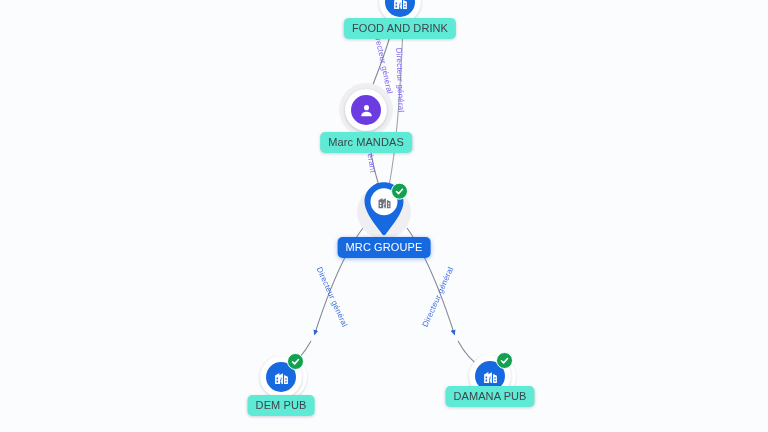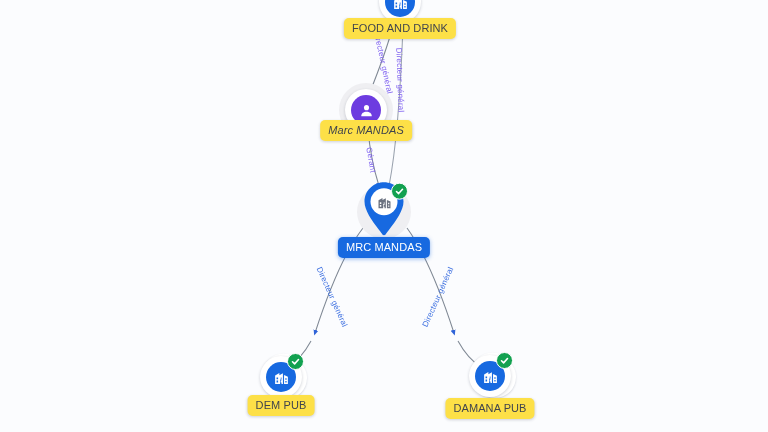--- a/index.html
+++ b/index.html
@@ -138,21 +138,21 @@
   
   .node-label {
     position: absolute;
     left: 50%;
     transform: translateX(-50%);
     white-space: nowrap;
     font-size: 11px;
     line-height: 14px;
     padding: 3px 8px 4px 8px;
     border-radius: 5px;
-    background: #fde047;
+    background: #5eead4;
     color: #40444d;
     box-shadow: 0 1px 3px rgba(30,40,70,0.20);
     letter-spacing: .1px;
   }
   .node-label.selected {
     background: #1769e0;
     color: #ffffff;
     box-shadow: 0 1px 4px rgba(23,105,224,0.45);
   }
 
@@ -224,21 +224,21 @@
       <div class="halo"></div>
       <div class="disc">
         <div class="inner-circle purple">
           <svg width="17" height="17" viewBox="0 0 24 24" fill="#ffffff">
             <circle cx="12" cy="8" r="3.6"></circle>
             <path d="M4.6 19.6c0-3.6 3.3-5.8 7.4-5.8s7.4 2.2 7.4 5.8v.6H4.6v-.6z"></path>
           </svg>
         </div>
       </div>
     </div>
-    <div class="node-label" style="top:10px;font-style:italic;">Marc MANDAS</div>
+    <div class="node-label" style="top:22px;">Marc MANDAS</div>
   </div>
 
   <div class="node" style="left:384px; top:212px;">
     <div class="node-visual">
       <div class="halo"></div>
       <div class="pin-wrap">
         <svg class="pin-shape" width="46" height="58" viewBox="0 0 46 58">
           <path d="M23 1.5C12.2 1.5 3.5 10.1 3.5 20.8c0 9 7.1 18.5 14.6 28.6 1.4 1.9 2.6 3.4 3.3 4.4.8 1.1 2.4 1.1 3.2 0 .7-1 1.9-2.5 3.3-4.4 7.5-10.1 14.6-19.6 14.6-28.6C42.5 10.1 33.8 1.5 23 1.5z" fill="#1769e0"></path>
         </svg>
         <div class="pin-icon-hole">
@@ -246,21 +246,21 @@
             <path d="M3 21V9.2l6-3.4v3.1l5-2.8V21h-2v-6.2h-2V21H3zm2-2h2.2v-2.6H5V19zm0-4.4h2.2V12H5v2.6zM10.9 19H12v-2.6h-1.1V19zm0-4.4H12V12h-1.1v2.6zM15.6 21V8.6L21 11v10h-5.4zm1.8-2h1.8v-2h-1.8v2zm0-4h1.8v-2h-1.8v2z"></path>
           </svg>
         </div>
         <div class="badge-check" style="right:-1px; top:2px;">
           <svg width="9" height="9" viewBox="0 0 24 24" fill="none" stroke="#ffffff" stroke-width="4.2" stroke-linecap="round" stroke-linejoin="round">
             <path d="M4 12.8 L9.6 18.4 L20 6.8"></path>
           </svg>
         </div>
       </div>
     </div>
-    <div class="node-label selected" style="top:25px;">MRC MANDAS</div>
+    <div class="node-label selected" style="top:25px;">MRC GROUPE</div>
   </div>
 
   <div class="node" style="left:281px; top:377px;">
     <div class="node-visual">
       <div class="stack s1"></div>
       <div class="stack s2"></div>
       <div class="disc">
         <div class="inner-circle blue">
           <svg width="17" height="17" viewBox="0 0 24 24" fill="#ffffff">
             <path d="M3 21V9.2l6-3.4v3.1l5-2.8V21h-2v-6.2h-2V21H3zm2-2h2.2v-2.6H5V19zm0-4.4h2.2V12H5v2.6zM10.9 19H12v-2.6h-1.1V19zm0-4.4H12V12h-1.1v2.6zM15.6 21V8.6L21 11v10h-5.4zm1.8-2h1.8v-2h-1.8v2zm0-4h1.8v-2h-1.8v2z"></path>
@@ -286,16 +286,16 @@
             <path d="M3 21V9.2l6-3.4v3.1l5-2.8V21h-2v-6.2h-2V21H3zm2-2h2.2v-2.6H5V19zm0-4.4h2.2V12H5v2.6zM10.9 19H12v-2.6h-1.1V19zm0-4.4H12V12h-1.1v2.6zM15.6 21V8.6L21 11v10h-5.4zm1.8-2h1.8v-2h-1.8v2zm0-4h1.8v-2h-1.8v2z"></path>
           </svg>
         </div>
       </div>
       <div class="badge-check" style="right:4px; top:3px;">
         <svg width="9" height="9" viewBox="0 0 24 24" fill="none" stroke="#ffffff" stroke-width="4.2" stroke-linecap="round" stroke-linejoin="round">
           <path d="M4 12.8 L9.6 18.4 L20 6.8"></path>
         </svg>
       </div>
     </div>
-    <div class="node-label" style="top:22px;">DAMANA PUB</div>
+    <div class="node-label" style="top:10px;">DAMANA PUB</div>
   </div>
 
 </div>
 
 </body></html>

